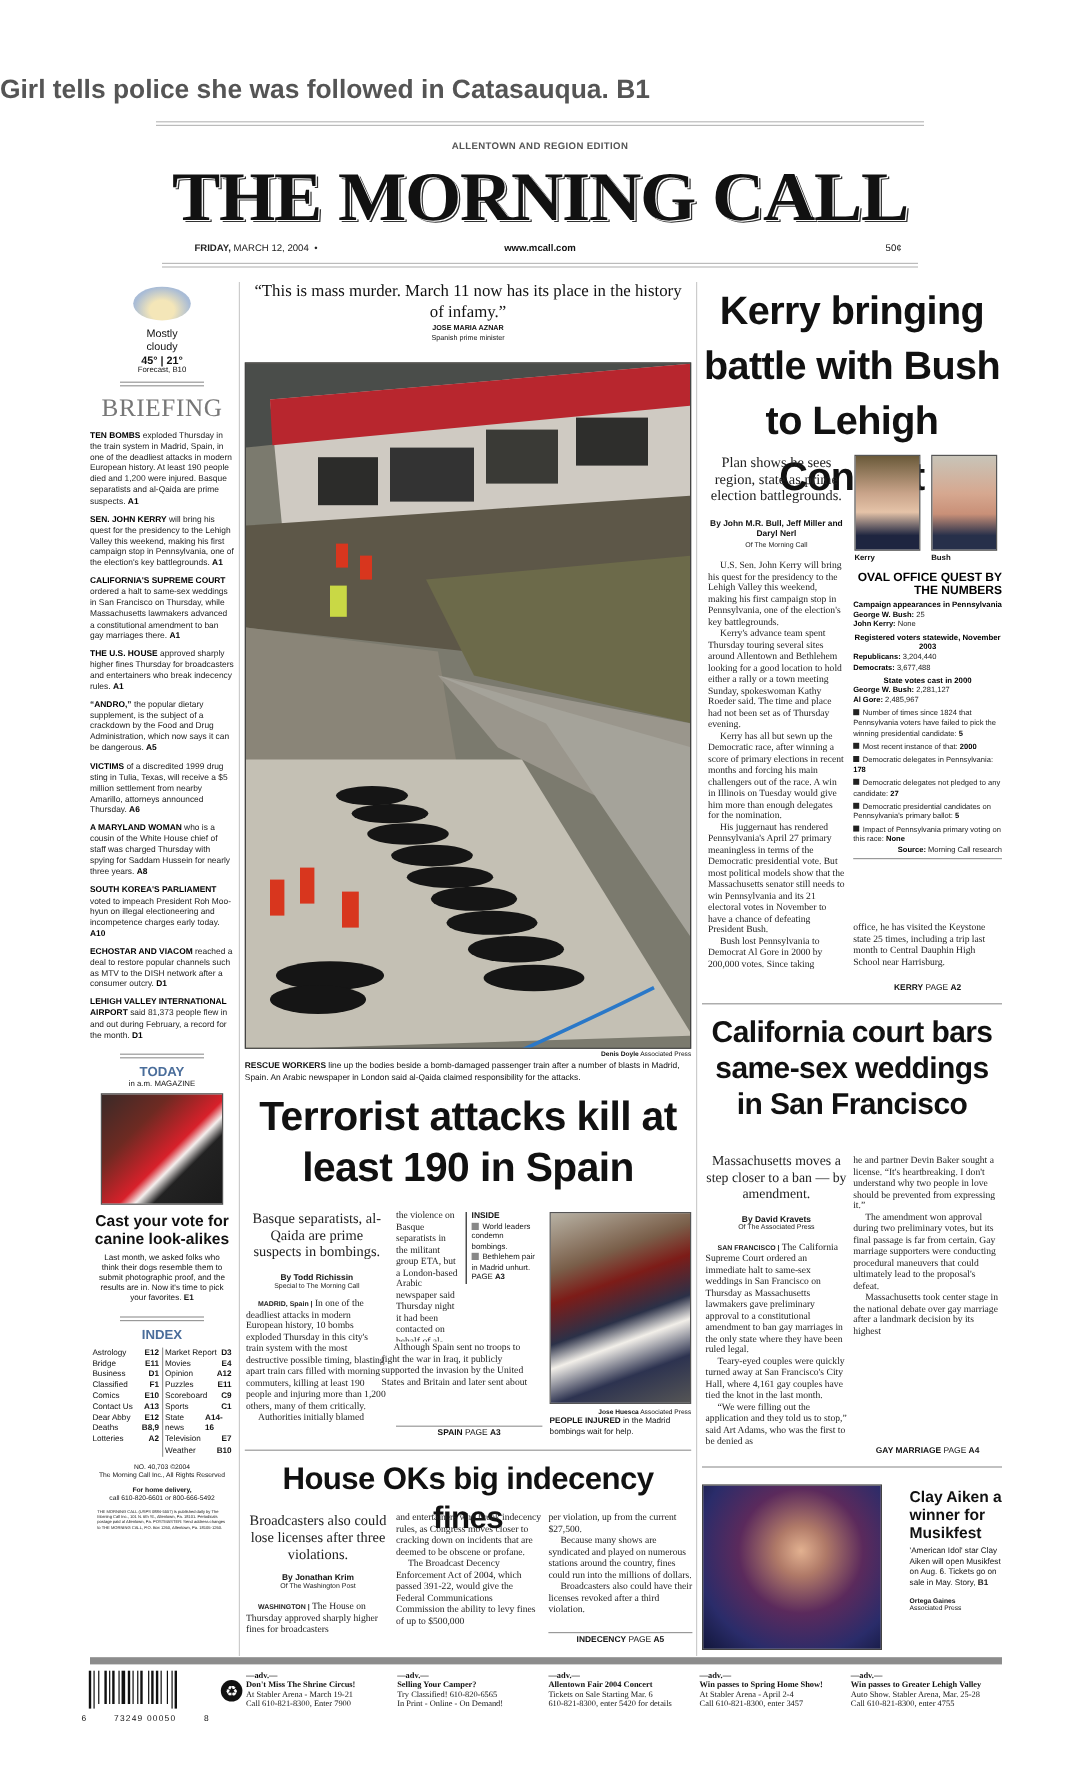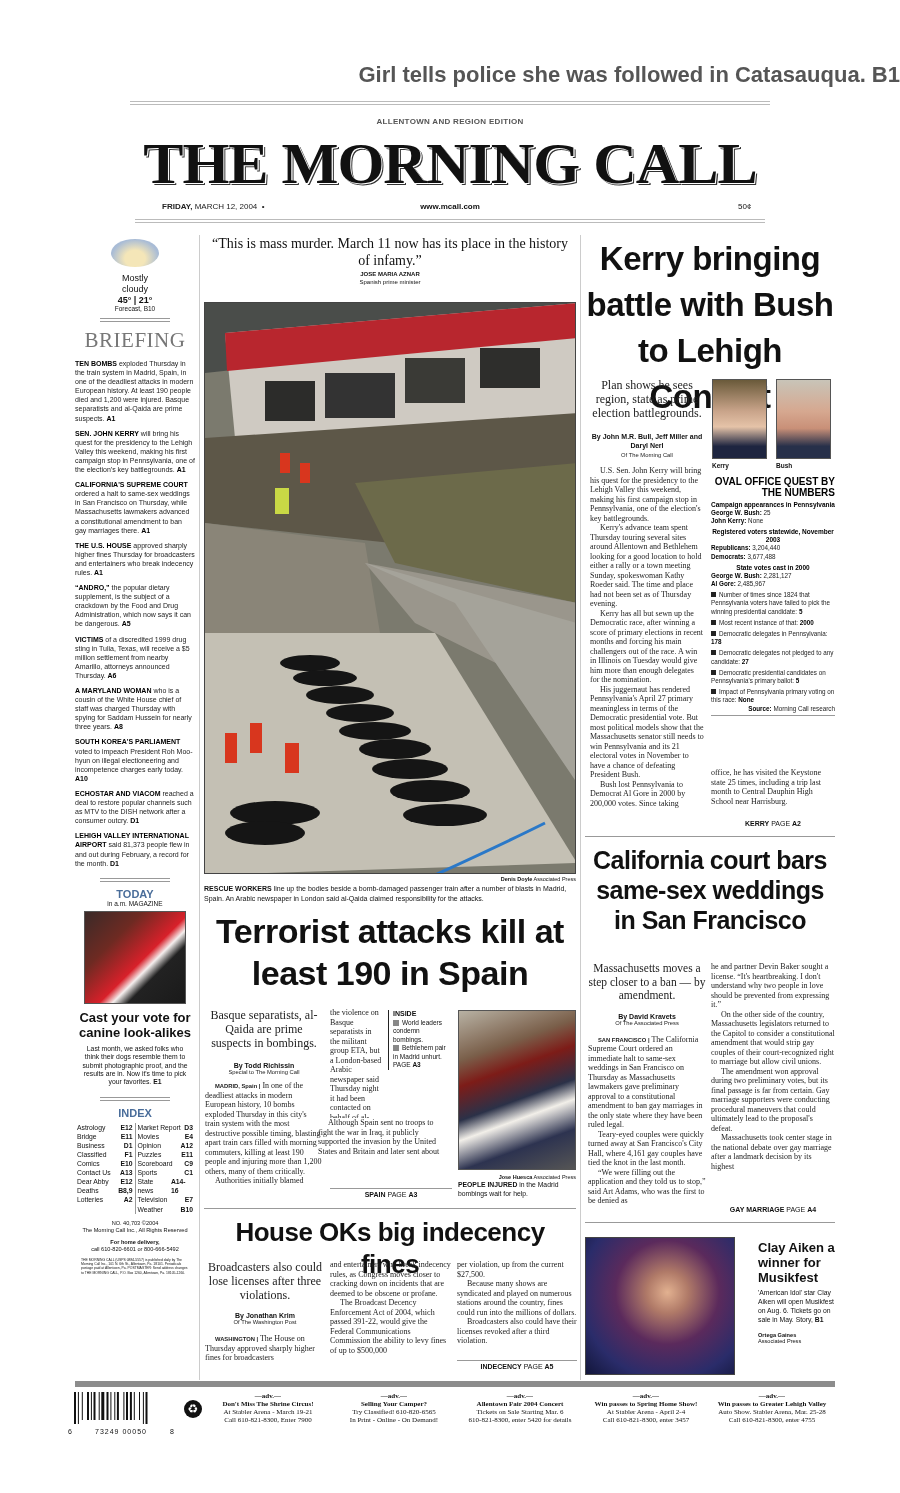--- a/index.html
+++ b/index.html
@@ -1,19 +1,19 @@
 <!DOCTYPE html>
 <html><head>
 <meta charset="utf-8">
 <style>
 *{box-sizing:border-box;margin:0;padding:0}
 html,body{width:900px;height:1493px;background:#fff;overflow:hidden}
 body{position:relative;font-family:"Liberation Serif",serif;color:#111}
 .abs{position:absolute}
-.teaser{left:0;top:62px;width:900px;text-align:right;font:bold 22px "Liberation Sans",sans-serif;color:#555}
+.teaser{left:0;top:62px;width:900px;text-align:left;font:bold 22px "Liberation Sans",sans-serif;color:#555}
 .hr{position:absolute;background:#bbb;height:1px}
 .edition{left:0;top:117px;width:900px;text-align:center;font:bold 8px "Liberation Sans",sans-serif;color:#555;letter-spacing:.3px}
 .masthead{left:130px;top:128px;width:640px;text-align:center;font:bold 58px/72px "Liberation Serif",serif;letter-spacing:-1px;transform:scaleX(1.04);color:#111;text-shadow:1px 1px 0 #fff,2px 2px 0 #333}
 .dateline{left:162px;top:202px;font:8px "Liberation Sans",sans-serif;color:#222}
 .dateline b{font-weight:bold}
 .url{left:0;top:202px;width:900px;text-align:center;font:bold 8px "Liberation Sans",sans-serif}
 .price{left:738px;top:202px;font:8px "Liberation Sans",sans-serif}
 
 .rail{left:75px;top:235px;width:120px}
 .vline{position:absolute;width:1px;background:#ccc}
@@ -57,21 +57,21 @@
 .jump b{font-weight:bold}
 .inside{font:6.5px/8.5px "Liberation Sans",sans-serif}
 .sq{display:inline-block;width:6px;height:6px;background:#888;margin-right:3px;vertical-align:middle}
 .sqd{display:inline-block;width:5px;height:5px;background:#222;margin-right:3px}
 
 .box{font:6.3px/8.2px "Liberation Sans",sans-serif;color:#222}
 .box .ttl{font:bold 10px/11px "Liberation Sans",sans-serif;text-align:right;color:#000}
 .box .sub{font:bold 6.5px/8px "Liberation Sans",sans-serif;text-align:center;margin-top:3px;color:#000}
 .box b{font-weight:bold;color:#000}
 .ads{left:75px;top:1392px;width:760px;display:flex;font:7px/8px "Liberation Serif",serif}
-.ad{flex:1;text-align:center}
+.ad{flex:1;}
 .ad b{font-weight:bold;display:block}
 .barcode{left:68px;top:1392px;width:110px;height:42px}
 </style>
 </head>
 <body>
 
 <div class="abs teaser">Girl tells police she was followed in Catasauqua. B1</div>
 <div class="hr" style="left:130px;top:101px;width:640px"></div>
 <div class="hr" style="left:130px;top:104px;width:640px"></div>
 
@@ -350,21 +350,20 @@
   <div class="byline" style="margin-top:10px">By David Kravets</div>
   <div class="org">Of The Associated Press</div>
   <div id="cal-col1" style="margin-top:9px">
       <div class="body"><span class="dl">SAN FRANCISCO |</span><span> The California Supreme Court ordered an immediate halt to same-sex weddings in San Francisco on Thursday as Massachusetts lawmakers gave preliminary approval to a constitutional amendment to ban gay marriages in the only state where they have been ruled legal.</span></div>
       <div class="body"><span>Teary-eyed couples were quickly turned away at San Francisco's City Hall, where 4,161 gay couples have tied the knot in the last month.</span></div>
       <div class="body"><span>“We were filling out the application and they told us to stop,” said Art Adams, who was the first to be denied as</span></div>
     </div>
 </div>
 <div class="abs" id="cal-col2" style="left:711px;top:962px;width:124px">
     <div class="body" style="text-indent: 0px;">he and partner Devin Baker sought a license. “It's heartbreaking. I don't understand why two people in love should be prevented from expressing it.”</div>
-    <div class="body">On the other side of the country, Massachusetts legislators returned to the Capitol to consider a constitutional amendment that would strip gay couples of their court-recognized right to marriage but allow civil unions.</div>
     <div class="body">The amendment won approval during two preliminary votes, but its final passage is far from certain. Gay marriage supporters were conducting procedural maneuvers that could ultimately lead to the proposal's defeat.</div>
     <div class="body">Massachusetts took center stage in the national debate over gay marriage after a landmark decision by its highest</div>
   </div>
 <div class="abs jump" style="left:711px;top:1206px;width:124px;text-align:center"><b>GAY MARRIAGE</b> <span>PAGE</span> <b>A4</b></div>
 <div class="hr" style="left:585px;top:1222px;width:250px;background:#999"></div>
 
 <div class="abs" style="left:585px;top:1237px;width:150px;height:138px;border:1px solid #444;background:radial-gradient(circle at 55% 40%,#e2b190 0%,#b07a68 18%,#5b2a5c 45%,#2a2c6a 75%,#12163a 100%)"></div>
 <div class="abs" style="left:758px;top:1240px;width:80px">
   <div style="font:bold 13px/15px 'Liberation Sans',sans-serif">Clay Aiken a winner for Musikfest</div>
   <div style="font:6.8px/9px 'Liberation Sans',sans-serif;margin-top:3px"><span>'American Idol' star Clay Aiken will open Musikfest on Aug. 6. Tickets go on sale in May. Story,</span> <b>B1</b></div>

